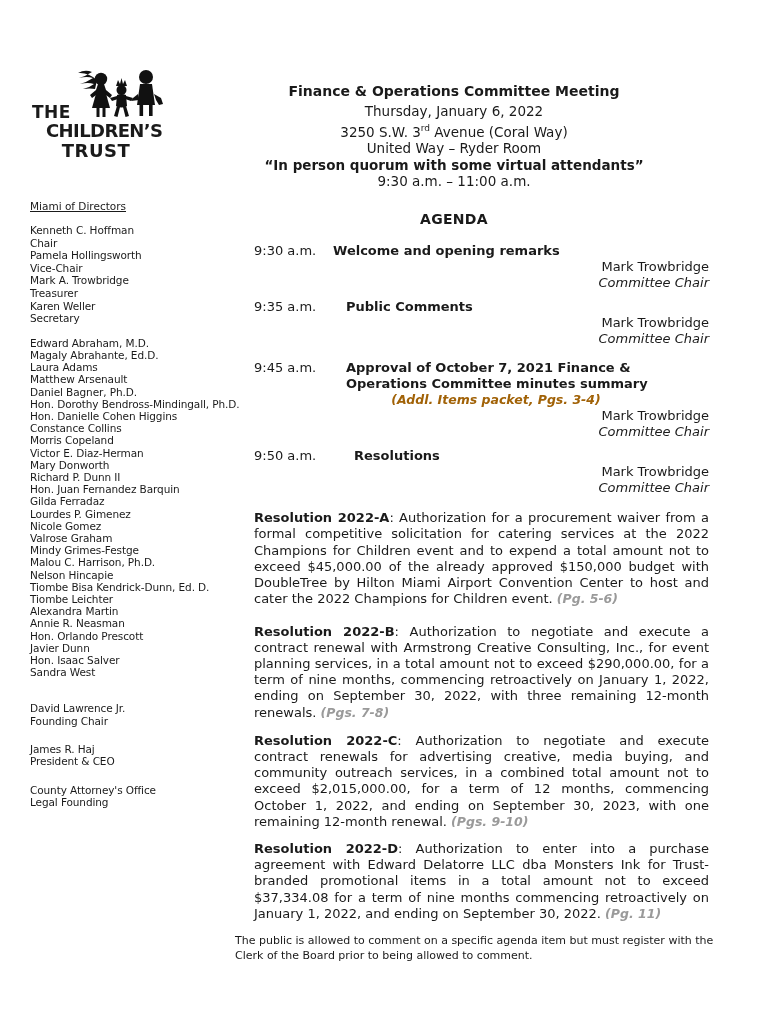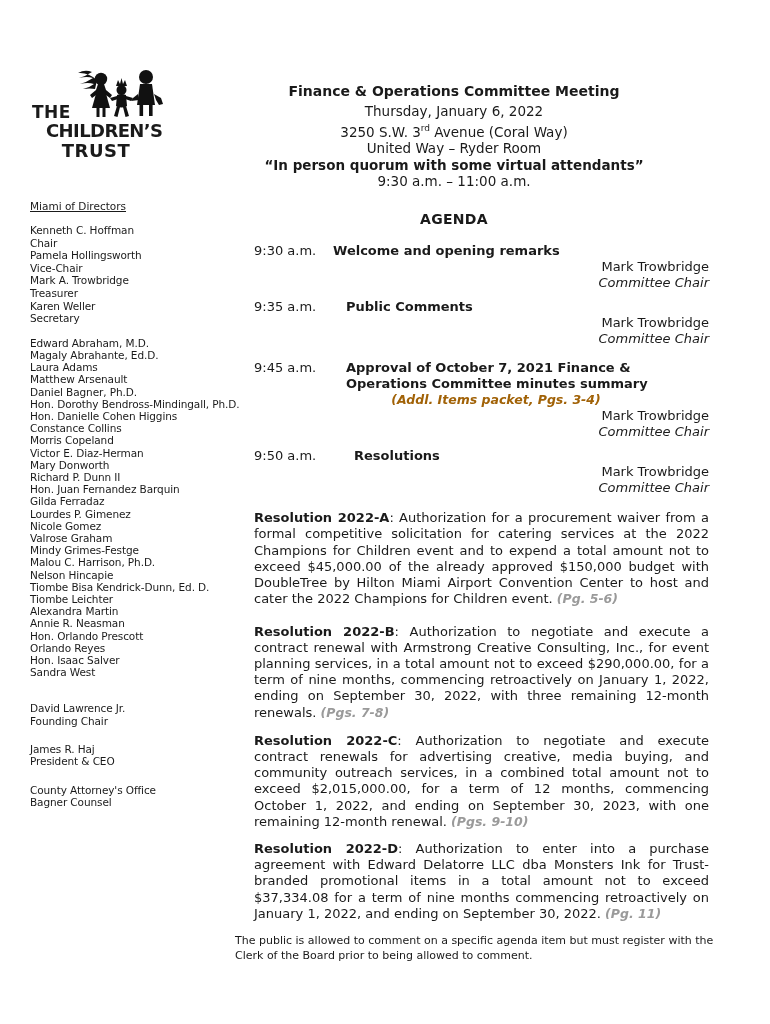--- a/index.html
+++ b/index.html
@@ -127,36 +127,36 @@
       <div class="sb">Nicole Gomez</div>
       <div class="sb">Valrose Graham</div>
       <div class="sb">Mindy Grimes-Festge</div>
       <div class="sb">Malou C. Harrison, Ph.D.</div>
       <div class="sb">Nelson Hincapie</div>
       <div class="sb">Tiombe Bisa Kendrick-Dunn, Ed. D.</div>
       <div class="sb">Tiombe Leichter</div>
       <div class="sb">Alexandra Martin</div>
       <div class="sb">Annie R. Neasman</div>
       <div class="sb">Hon. Orlando Prescott</div>
-      <div class="sb">Orlando Reyes</div>
+      <div class="sb">Javier Dunn</div>
       <div class="sb">Hon. Isaac Salver</div>
       <div class="sb">Sandra West</div>
     </div>
 
     <div class="grp-david">
       <div class="sb">David Lawrence Jr.</div>
       <div class="sb role">Founding Chair</div>
     </div>
     <div class="grp-james">
       <div class="sb">James R. Haj</div>
       <div class="sb role">President &amp; CEO</div>
     </div>
     <div class="grp-counsel">
       <div class="sb">County Attorney's Office</div>
-      <div class="sb role">Bagner Counsel</div>
+      <div class="sb role">Legal Founding</div>
     </div>
   </aside>
 
   <main class="main">
 
     <header class="doc-header">
       <div class="doc-title">Finance &amp; Operations Committee Meeting</div>
       <div class="doc-line">Thursday, January 6, 2022</div>
       <div class="doc-line"><span>3250 S.W. 3</span><sup>rd</sup><span> Avenue (Coral Way)</span></div>
       <div class="doc-line">United Way – Ryder Room</div>

